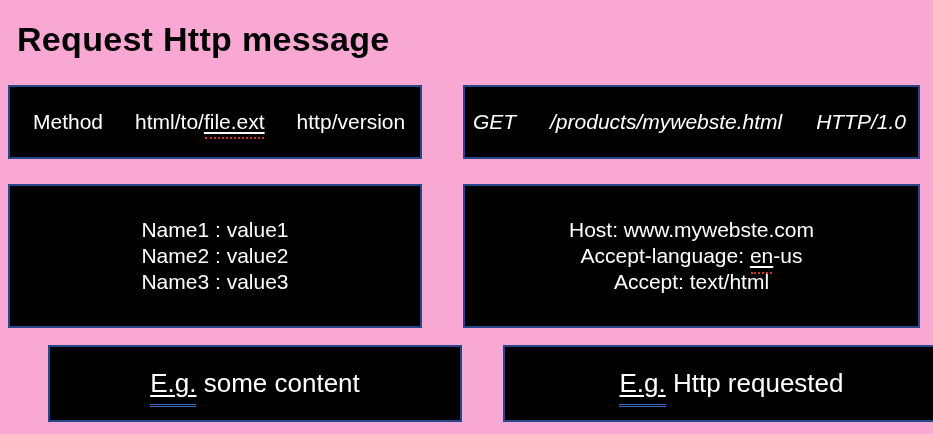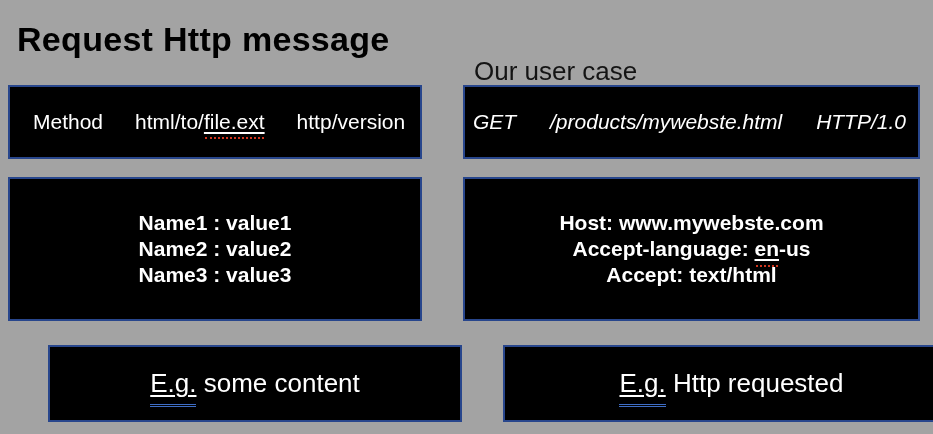--- a/index.html
+++ b/index.html
@@ -1,20 +1,20 @@
 <!DOCTYPE html>
 <html><head>
 <meta charset="utf-8">
 <style>
   html,body { margin:0; padding:0; background:#ffffff; }
   .stage {
     position: relative;
     width: 933px;
     height: 434px;
-    background: #a3a3a3;
+    background: #f9a8d4;
     font-family: "Liberation Sans", sans-serif;
     overflow: hidden;
   }
   .slide-title {
     position: absolute;
     left: 17px;
     top: 20px;
     font-size: 34px;
     font-weight: 700;
     letter-spacing: 0.3px;
@@ -33,21 +33,21 @@
   .box {
     position: absolute;
     background: #000000;
     border: 2px solid #28468C;
     box-sizing: border-box;
     color: #ffffff;
   }
   .col-l { left: 8px;   width: 414px; }
   .col-r { left: 463px; width: 457px; }
   .row-1 { top: 85px;  height: 74px; gap: 32px;  }
-  .row-2 { top: 177px; height: 144px; font-weight: bold; }
+  .row-2 { top: 184px; height: 144px; }
   .row-3 { top: 345px; height: 77px;  }
   .request-line {
     display: flex;
     align-items: center;
     justify-content: space-between;
     font-size: 21px;
     white-space: nowrap;
   }
   .pad-template { padding: 0 22px 0 23px; }
   .pad-example  { padding: 0 12px 0 8px; font-style: italic; }
@@ -91,21 +91,20 @@
     border-bottom: 3px double #3E6DC5;
   }
 </style>
 </head>
 <body>
 
 <div class="stage">
 
   <div class="slide-title">Request Http message</div>
 
-  <div class="caption">Our user case</div>
 
   <div class="box col-l row-1 request-line pad-template">
     <span>Method</span>
     <span><span>html/to/</span><span class="u-white mark-spell">file.ext</span></span>
     <span>http/version</span>
   </div>
 
   <div class="box col-l row-2 headers-block">
     <div>Name1 : value1</div>
     <div>Name2 : value2</div>

